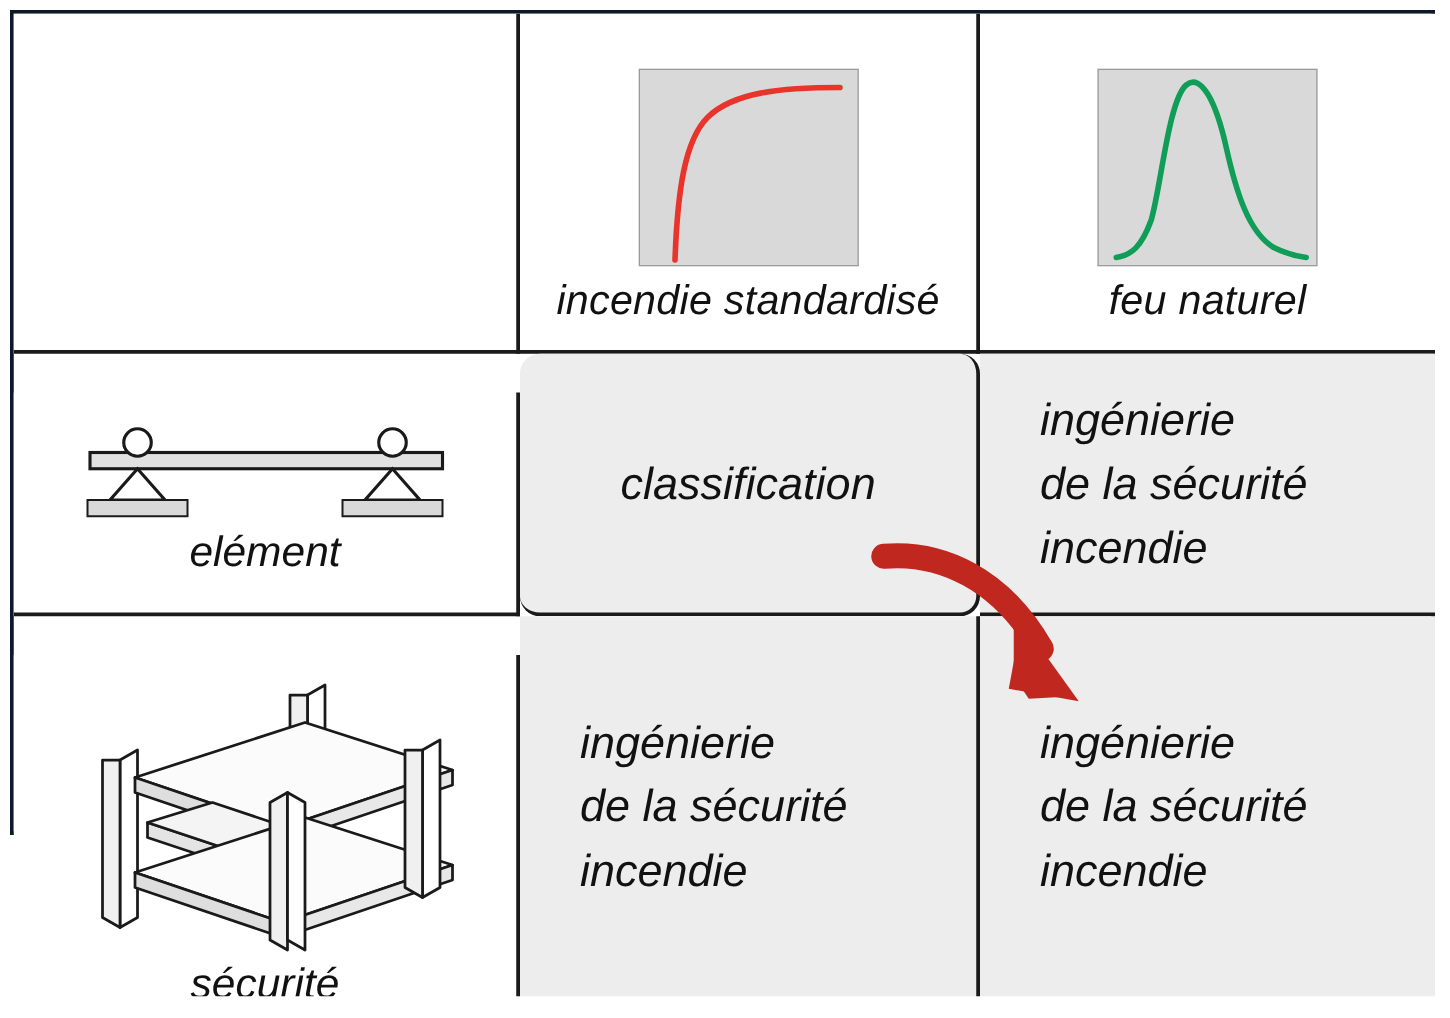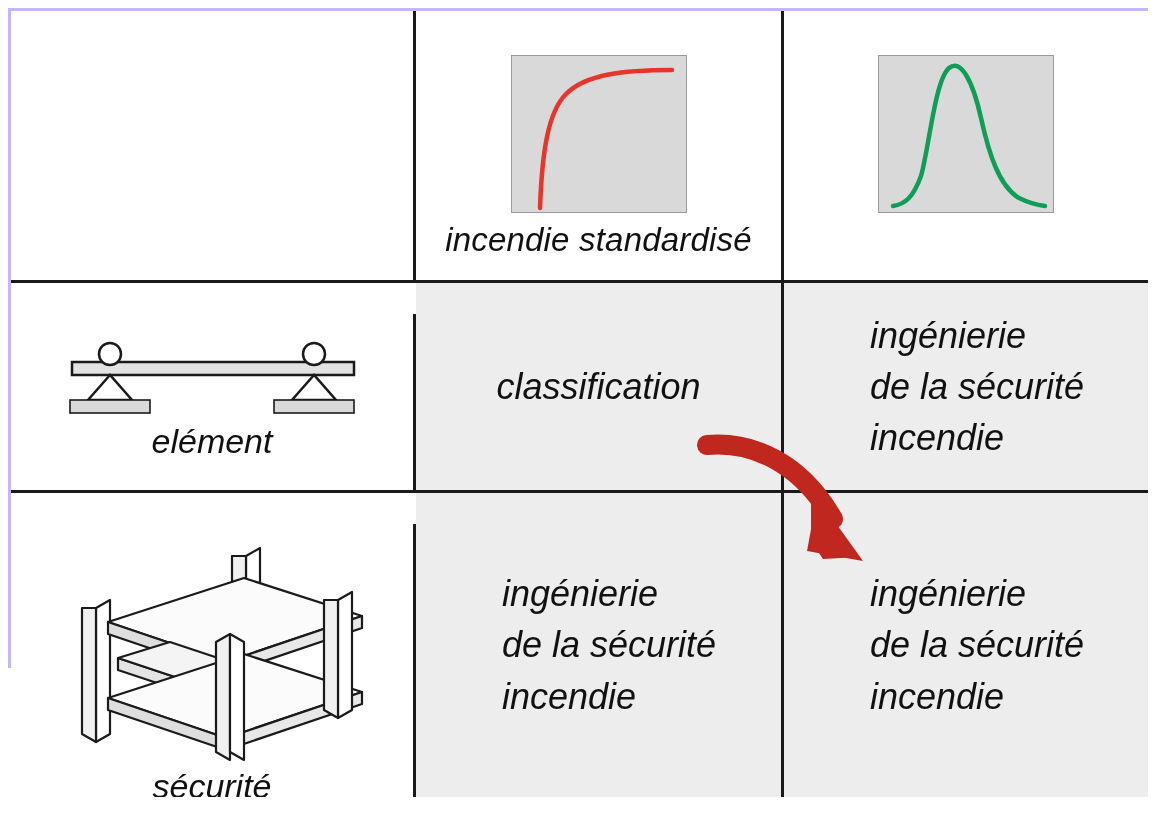--- a/index.html
+++ b/index.html
@@ -13,21 +13,21 @@
     font-family: "Liberation Sans", sans-serif;
     overflow: hidden;
   }
 
   #matrix {
     position: absolute;
     left: 8px;
     top: 8px;
     width: 1140px;
     height: 660px;
-    border: 3px solid #c4b5fd;
+    border: 3px solid #0f172a;
     box-sizing: border-box;
     display: grid;
     grid-template-columns: 405px 368px 364px;
     grid-template-rows: 272px 210px 304px;
     background: #ffffff;
   }
 
   .cell {
     border-right: 3px solid #1a1a1a;
     border-bottom: 3px solid #1a1a1a;
@@ -83,25 +83,26 @@
 
   
   .beam-wrap { margin-top: 24px; }
   .sys-wrap { margin-top: 14px; }
 
   
   .content-cell {
     display: flex;
     align-items: center;
     justify-content: flex-start;
-    padding-left: 86px;
+    padding-left: 48px;
   }
   .content-cell.center-h {
     justify-content: center;
     padding-left: 0;
+    border-radius: 16px;
   }
   .content-text {
     font-style: italic;
     font-size: 36px;
     line-height: 1.42;
     color: #111111;
   }
 
   
   #arrow-overlay {
@@ -128,20 +129,21 @@
     </div>
     <div class="header-label">incendie standardisé</div>
   </div>
 
   <div class="cell white lastcol header-cell">
     <div class="thumb">
       <svg width="174" height="156" viewBox="0 0 174 156">
         <path d="M14 150 C26 148, 34 142, 42 120 C50 92, 56 24, 70 12 C82 2, 94 26, 102 62 C110 98, 120 130, 140 142 C150 147, 158 149, 166 150" fill="none" stroke="#0f9d58" stroke-width="4.5" stroke-linecap="round" stroke-linejoin="round"></path>
       </svg>
     </div>
+    <div class="header-label">feu naturel</div>
   </div>
 
   <div class="cell white rowlabel-cell">
     <div class="beam-wrap">
       <svg width="360" height="80" viewBox="0 0 360 80">
 
         <rect x="40" y="24" width="282" height="13" fill="#e2e2e2" stroke="#1a1a1a" stroke-width="2.5"></rect>
 
         <circle cx="78" cy="16" r="11" fill="#ffffff" stroke="#1a1a1a" stroke-width="2.5"></circle>
         <path d="M78 37 L56 62 L100 62 Z" fill="none" stroke="#1a1a1a" stroke-width="2.5"></path>

